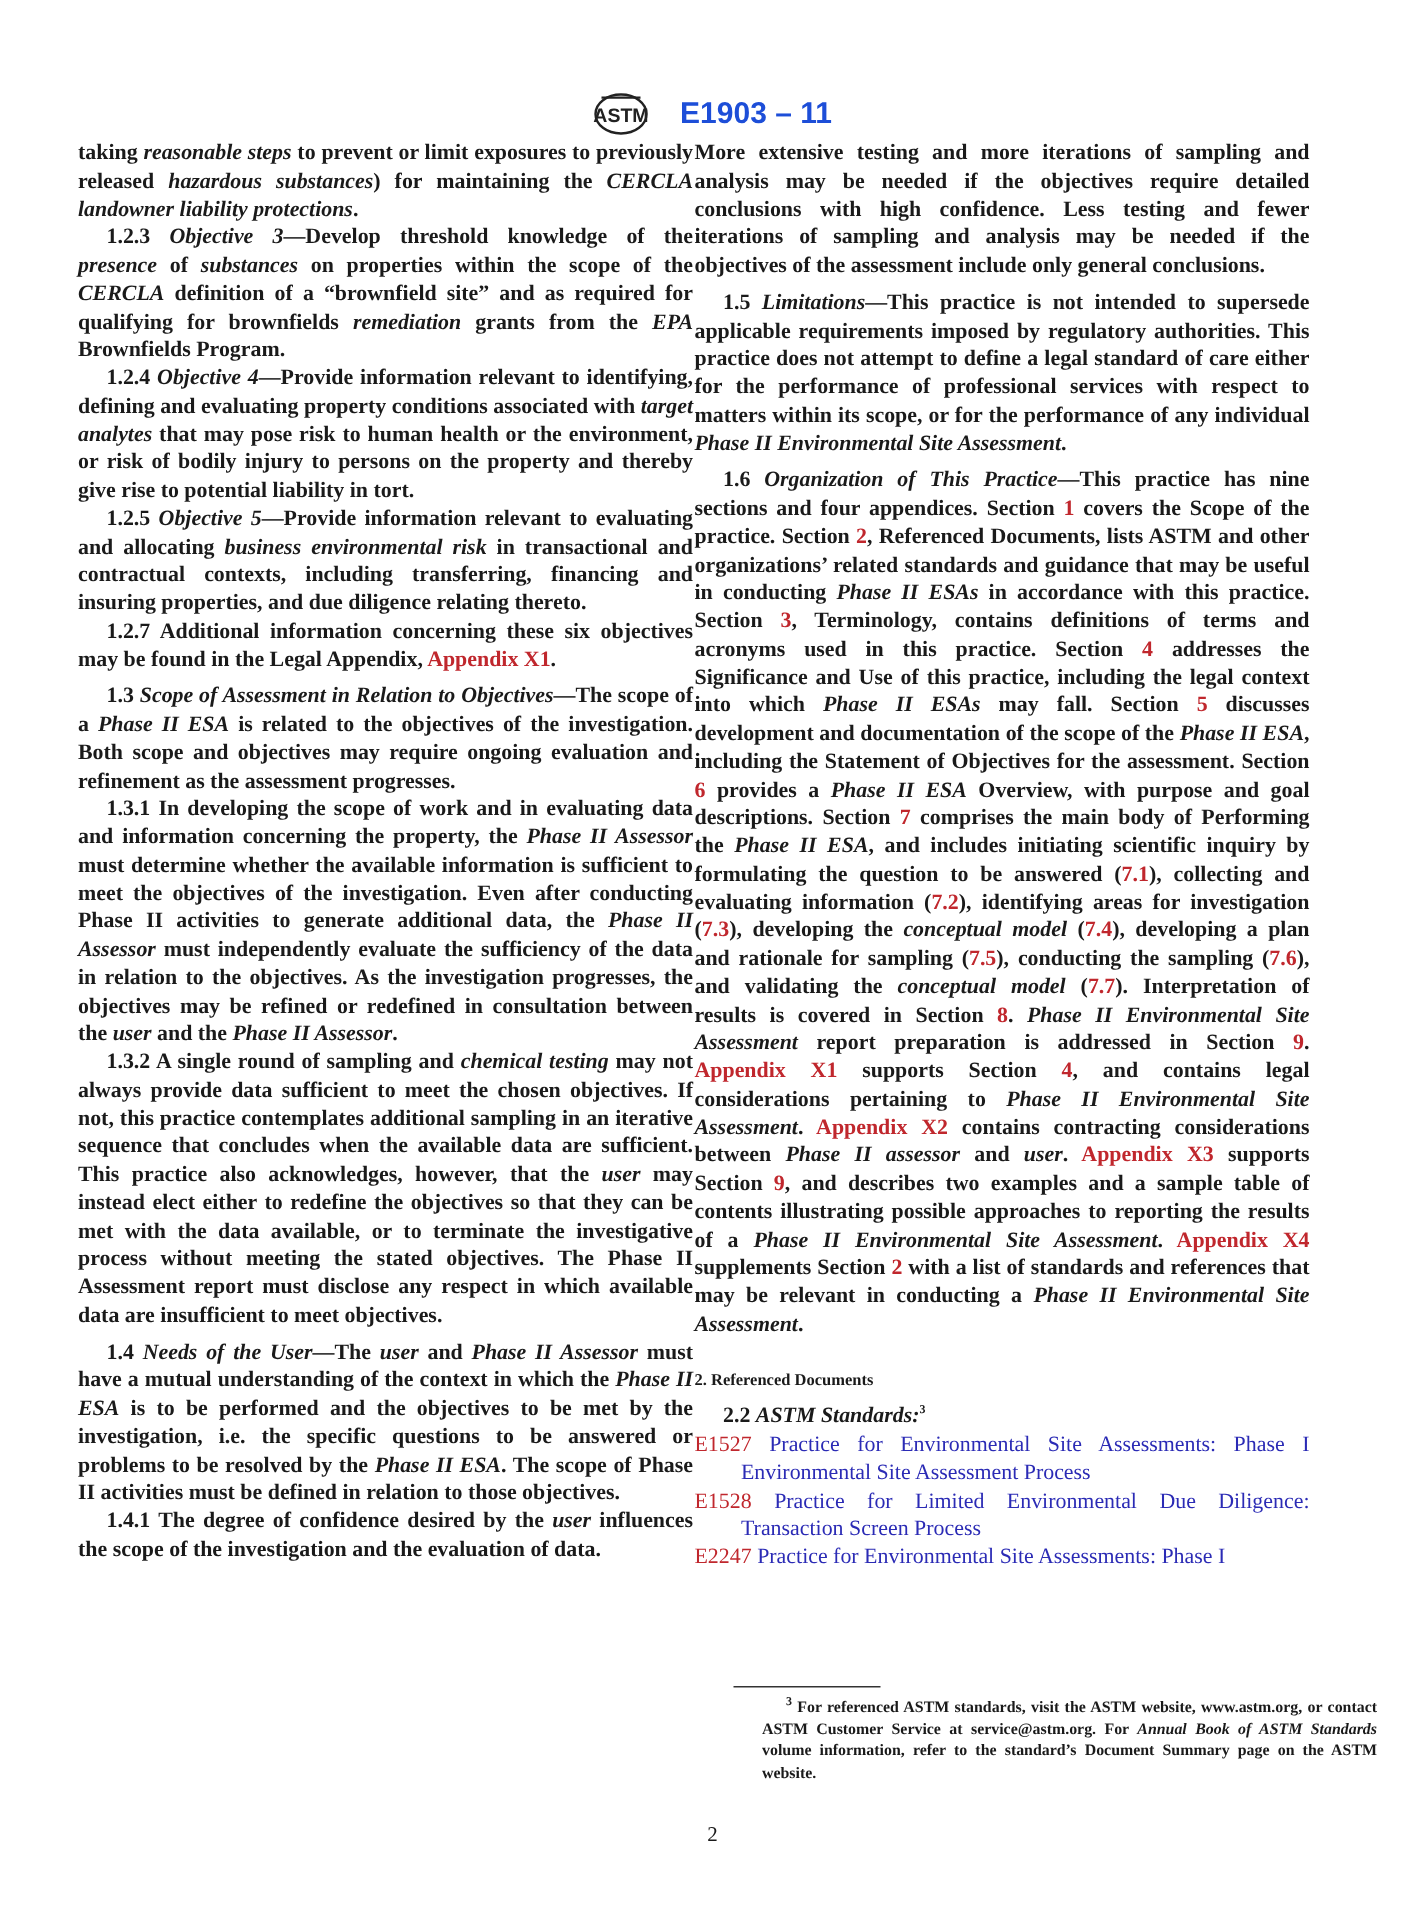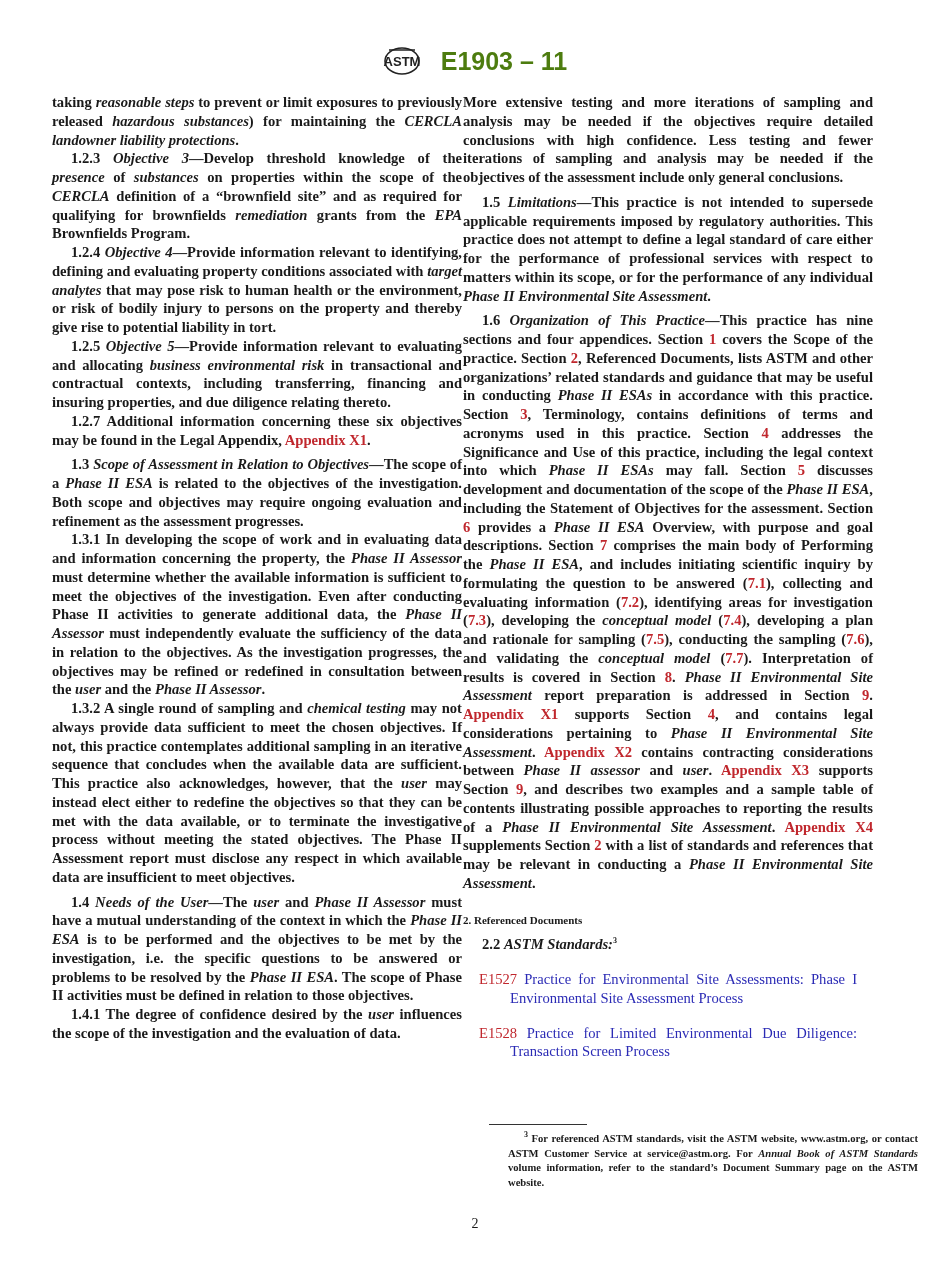--- a/index.html
+++ b/index.html
@@ -1,34 +1,34 @@
 <!DOCTYPE html>
 <html><head>
 <meta charset="utf-8">
 <style>
   html, body { margin: 0; padding: 0; background: #ffffff; }
   body { width: 950px; height: 1272px; position: relative; overflow: hidden;
          font-family: "Liberation Serif", "DejaVu Serif", serif; color: #1a1a1a; }
-  .header { position: absolute; top: 45px; left: 0; width: 950px; height: 32px;
+  .header { position: absolute; top: 60px; left: 0; width: 950px; height: 32px;
             display: flex; justify-content: center; align-items: center; gap: 20px; }
   .logo { width: 38px; height: 30px; }
   .doc-id { font-family: "Liberation Sans", "DejaVu Sans", sans-serif; font-weight: bold;
-            font-size: 25px; color: #4d7c0f; }
+            font-size: 20px; color: #1d4ed8; }
   .col { position: absolute; top: 93px; width: 410px; font-size: 14.6px; line-height: 18.75px;
          text-align: justify; }
   .col-left { left: 52px; }
   .col-right { left: 463px; }
   .p { margin: 0; text-indent: 19px; font-weight: bold; }
   .gap { margin-top: 6px; }
   .noindent { text-indent: 0; }
   i { font-style: italic; }
   .ref { color: #c0272d; }
   .link-blue { color: #2b2bb5; }
   .h2 { font-weight: bold; font-size: 11px; margin: 18px 0 4px 0; text-indent: 0; }
-  .std { margin: 16px; padding-left: 31px; text-indent: -31px; }
+  .std { margin: 0; padding-left: 31px; text-indent: -31px; }
   .foot-rule { position: absolute; left: 489px; top: 1124px; width: 98px; height: 1px; background: #333; }
   .footnote { position: absolute; left: 508px; top: 1132px; width: 410px; font-size: 10.6px;
               line-height: 14.5px; text-align: justify; }
   .footnote .p { text-indent: 16px; }
   sup { font-size: 8px; line-height: 0; }
   .page-num { position: absolute; top: 1216px; left: 0; width: 950px; text-align: center; font-size: 14px; }
 </style>
 </head>
 <body>
 
@@ -56,20 +56,21 @@
 
 <div class="col col-right">
   <p class="p noindent">More extensive testing and more iterations of sampling and analysis may be needed if the objectives require detailed conclusions with high confidence. Less testing and fewer iterations of sampling and analysis may be needed if the objectives of the assessment include only general conclusions.</p>
   <p class="p gap"><span>1.5 </span><i>Limitations</i><span>—This practice is not intended to supersede applicable requirements imposed by regulatory authorities. This practice does not attempt to define a legal standard of care either for the performance of professional services with respect to matters within its scope, or for the performance of any individual </span><i>Phase II Environmental Site Assessment</i><span>.</span></p>
   <p class="p gap"><span>1.6 </span><i>Organization of This Practice</i><span>—This practice has nine sections and four appendices. Section </span><a class="ref">1</a><span> covers the Scope of the practice. Section </span><a class="ref">2</a><span>, Referenced Documents, lists ASTM and other organizations’ related standards and guidance that may be useful in conducting </span><i>Phase II ESAs</i><span> in accordance with this practice. Section </span><a class="ref">3</a><span>, Terminology, contains definitions of terms and acronyms used in this practice. Section </span><a class="ref">4</a><span> addresses the Significance and Use of this practice, including the legal context into which </span><i>Phase II ESAs</i><span> may fall. Section </span><a class="ref">5</a><span> discusses development and documentation of the scope of the </span><i>Phase II ESA</i><span>, including the Statement of Objectives for the assessment. Section </span><a class="ref">6</a><span> provides a </span><i>Phase II ESA</i><span> Overview, with purpose and goal descriptions. Section </span><a class="ref">7</a><span> comprises the main body of Performing the </span><i>Phase II ESA</i><span>, and includes initiating scientific inquiry by formulating the question to be answered (</span><a class="ref">7.1</a><span>), collecting and evaluating information (</span><a class="ref">7.2</a><span>), identifying areas for investigation (</span><a class="ref">7.3</a><span>), developing the </span><i>conceptual model</i><span> (</span><a class="ref">7.4</a><span>), developing a plan and rationale for sampling (</span><a class="ref">7.5</a><span>), conducting the sampling (</span><a class="ref">7.6</a><span>), and validating the </span><i>conceptual model</i><span> (</span><a class="ref">7.7</a><span>). Interpretation of results is covered in Section </span><a class="ref">8</a><span>. </span><i>Phase II Environmental Site Assessment</i><span> report preparation is addressed in Section </span><a class="ref">9</a><span>. </span><a class="ref">Appendix X1</a><span> supports Section </span><a class="ref">4</a><span>, and contains legal considerations pertaining to </span><i>Phase II Environmental Site Assessment</i><span>. </span><a class="ref">Appendix X2</a><span> contains contracting considerations between </span><i>Phase II assessor</i><span> and </span><i>user</i><span>. </span><a class="ref">Appendix X3</a><span> supports Section </span><a class="ref">9</a><span>, and describes two examples and a sample table of contents illustrating possible approaches to reporting the results of a </span><i>Phase II Environmental Site Assessment</i><span>. </span><a class="ref">Appendix X4</a><span> supplements Section </span><a class="ref">2</a><span> with a list of standards and references that may be relevant in conducting a </span><i>Phase II Environmental Site Assessment</i><span>.</span></p>
 
   <p class="h2">2.  Referenced Documents</p>
   <p class="p gap"><span>2.2 </span><i>ASTM Standards:</i><sup>3</sup></p>
   <p class="std"><a class="ref">E1527</a> <a class="link-blue">Practice for Environmental Site Assessments: Phase I Environmental Site Assessment Process</a></p>
   <p class="std"><a class="ref">E1528</a> <a class="link-blue">Practice for Limited Environmental Due Diligence: Transaction Screen Process</a></p>
+  <p class="std"><a class="ref">E2247</a> <a class="link-blue">Practice for Environmental Site Assessments: Phase I</a></p>
 </div>
 
 <div class="foot-rule"></div>
 <div class="footnote">
   <p class="p"><sup>3</sup><span> For referenced ASTM standards, visit the ASTM website, www.astm.org, or contact ASTM Customer Service at service@astm.org. For </span><i>Annual Book of ASTM Standards</i><span> volume information, refer to the standard’s Document Summary page on the ASTM website.</span></p>
 </div>
 
 <div class="page-num">2</div>
 
 </body></html>

